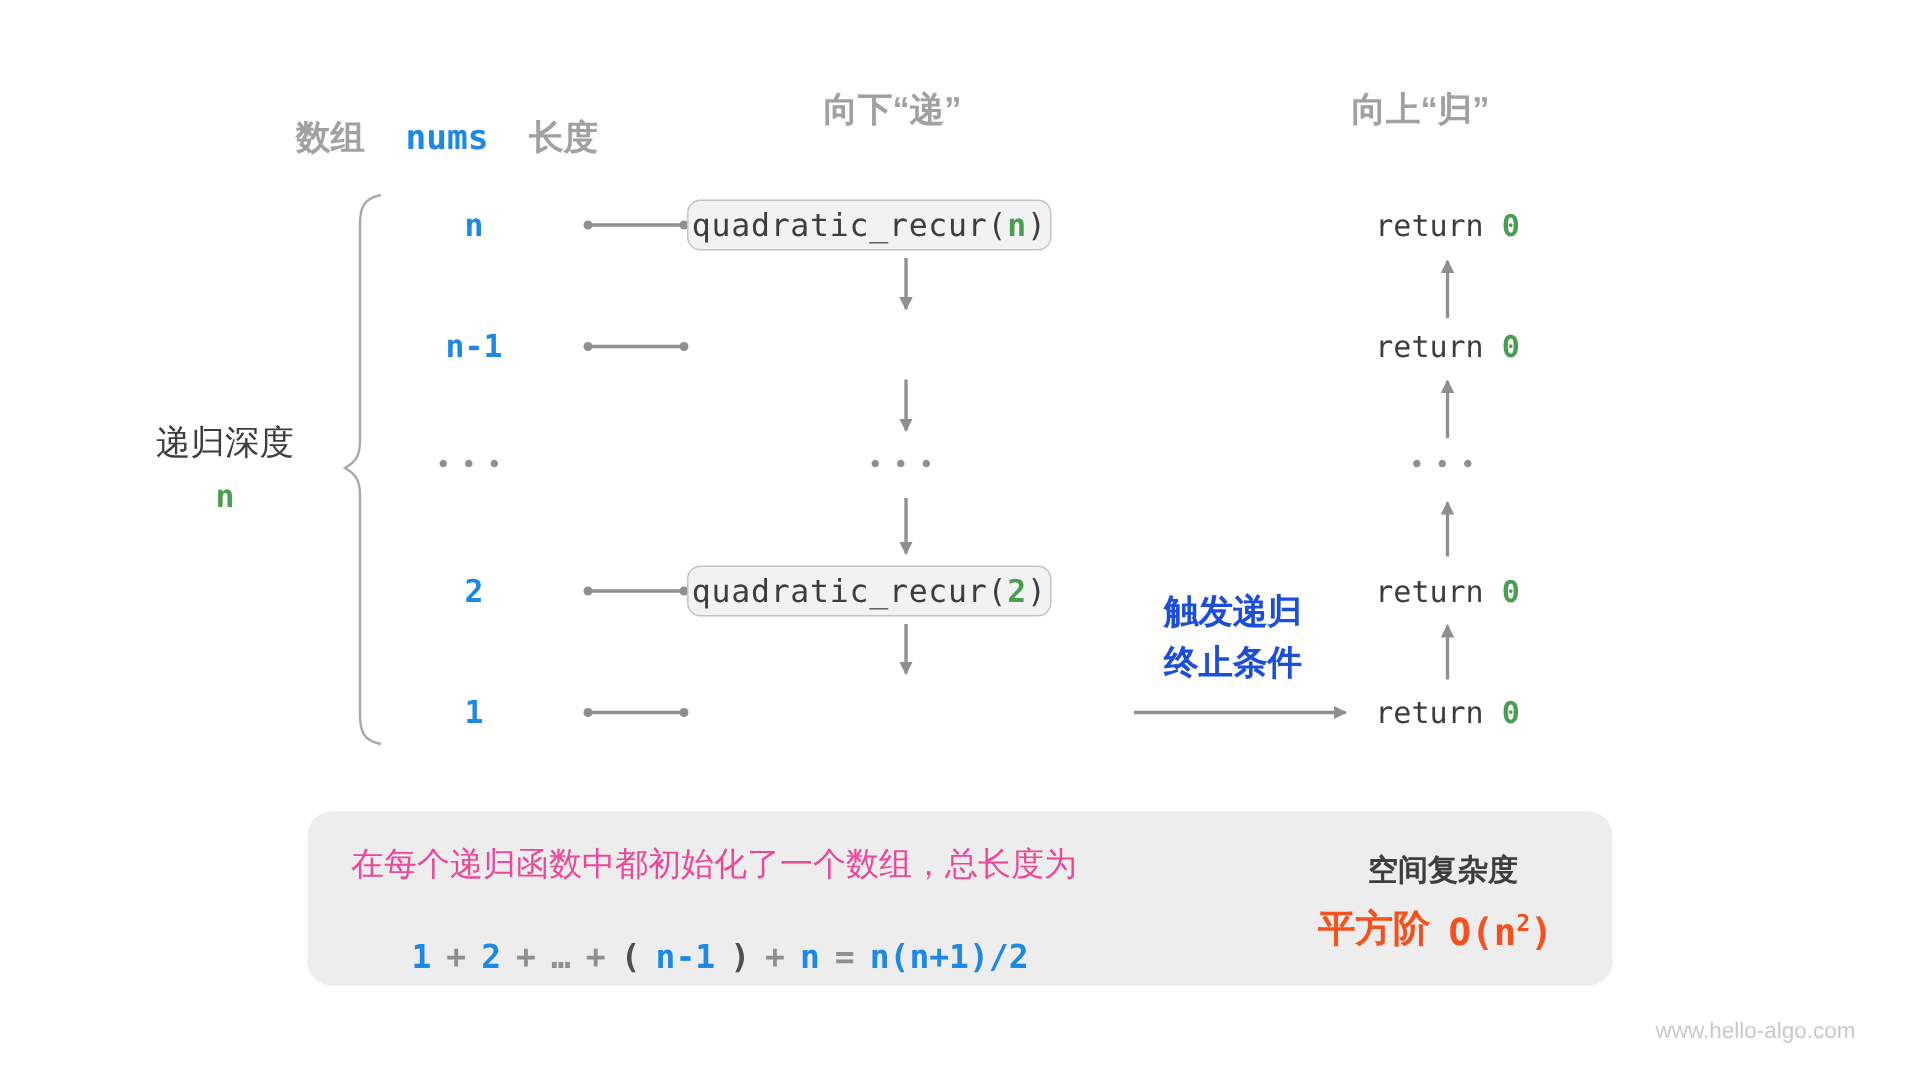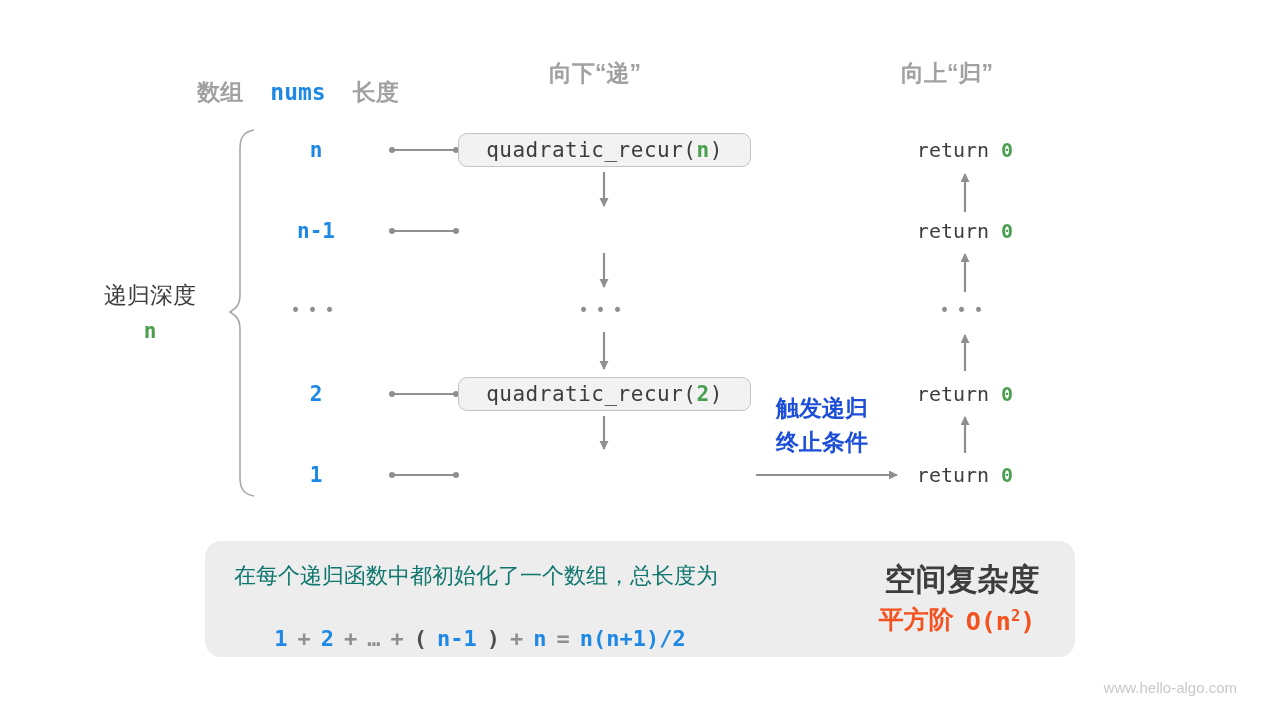--- a/index.html
+++ b/index.html
@@ -12,21 +12,21 @@
   
   .hdr{display:inline-flex;gap:27px;align-items:baseline;font-size:23px;font-weight:bold;color:#a1a1a1;justify-content:space-between;}
   .hdr .mono{font-family:"DejaVu Sans Mono",monospace;}
   .blue{color:#1e88e5;margin-top:41px;}
   .green{color:#4a9e50;}
 
   
   .depth{font-family:"DejaVu Sans Mono",monospace;font-weight:bold;font-size:21px;color:#1e88e5;}
 
   
-  .call-box{position:absolute;left:458px;width:293px;height:34px;transform:translateY(-50%);
+  .call-box{position:absolute;left:458px;width:243px;height:34px;transform:translateY(-50%);
             background:#f2f2f2;border:1.5px solid #c3c3c3;border-radius:9px;box-sizing:border-box;
             display:flex;align-items:center;justify-content:center;}
   .call-box .code{font-family:"DejaVu Sans Mono",monospace;font-size:21px;color:#3d3d3d;letter-spacing:.5px;}
   .call-box .code .green{font-weight:bold;}
 
   
   .ret{font-family:"DejaVu Sans Mono",monospace;font-size:20px;color:#3d3d3d;text-align:right;}
   .ret .green{font-weight:bold;margin-left:12px;}
 
   
@@ -34,26 +34,26 @@
 
   
   .side-title{font-size:23px;color:#3d3d3d;}
   .side-n{font-family:"DejaVu Sans Mono",monospace;font-weight:bold;font-size:21px;color:#4a9e50;}
 
   
   .note{font-size:23px;font-weight:bold;color:#1d4ed8;}
 
   
   .panel{position:absolute;left:205px;top:541px;width:870px;height:116px;background:#ededed;border-radius:16px;}
-  .desc{font-size:22px;color:#0f766e;}
+  .desc{font-size:22px;color:#ec4899;}
   .formula{display:inline-flex;gap:10px;align-items:baseline;
            font-family:"DejaVu Sans Mono",monospace;font-weight:bold;font-size:22px;}
   .t-gray{color:#8f8f8f;}
   .t-dark{color:#4f4f4f;font-weight:bold;}
-  .cx-title{font-size:31px;font-weight:bold;color:#3d3d3d;}
+  .cx-title{font-size:20px;font-weight:bold;color:#3d3d3d;}
   .cx-value{display:inline-flex;gap:12px;align-items:flex-end;font-weight:bold;color:#f4511e;font-size:25px;}
   .cx-value .mono{font-family:"DejaVu Sans Mono",monospace;}
   .cx-value sup{font-size:0.62em;}
 
   
   .watermark{position:absolute;right:43px;top:679px;font-family:Liberation Sans, sans-serif;
              font-size:15px;color:#c9c9c9;}
 </style>
 </head>
 <body>

